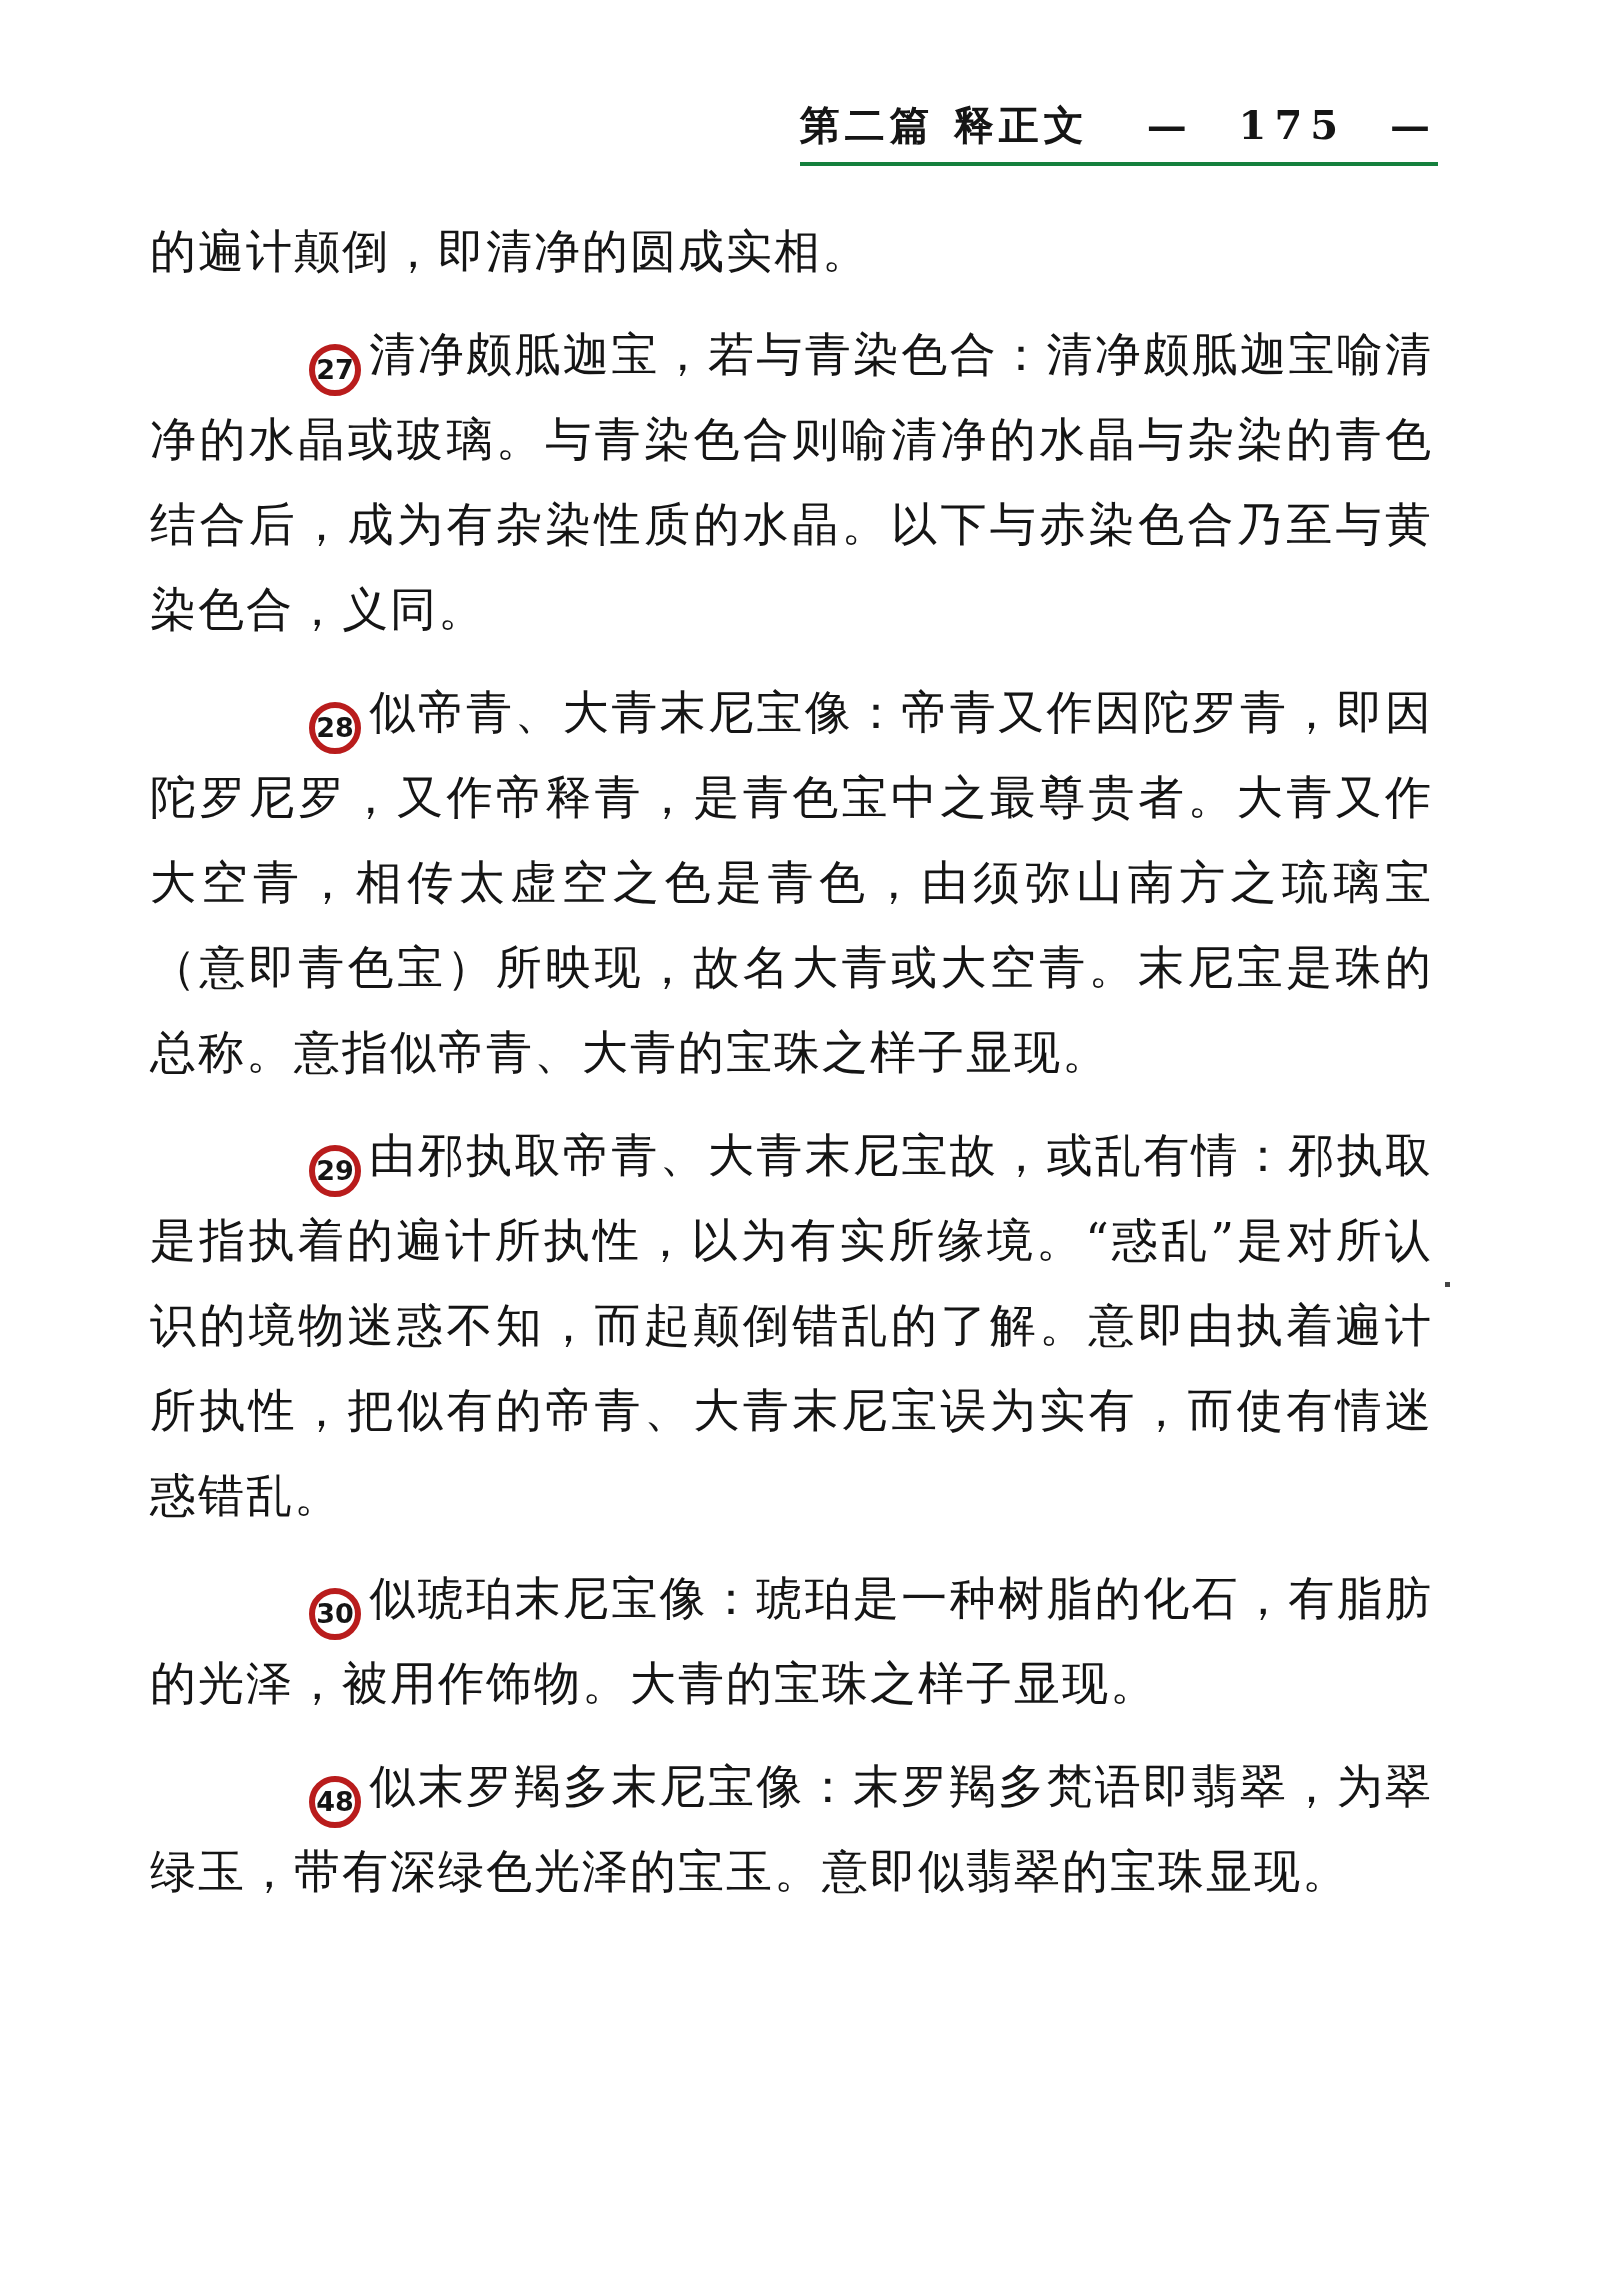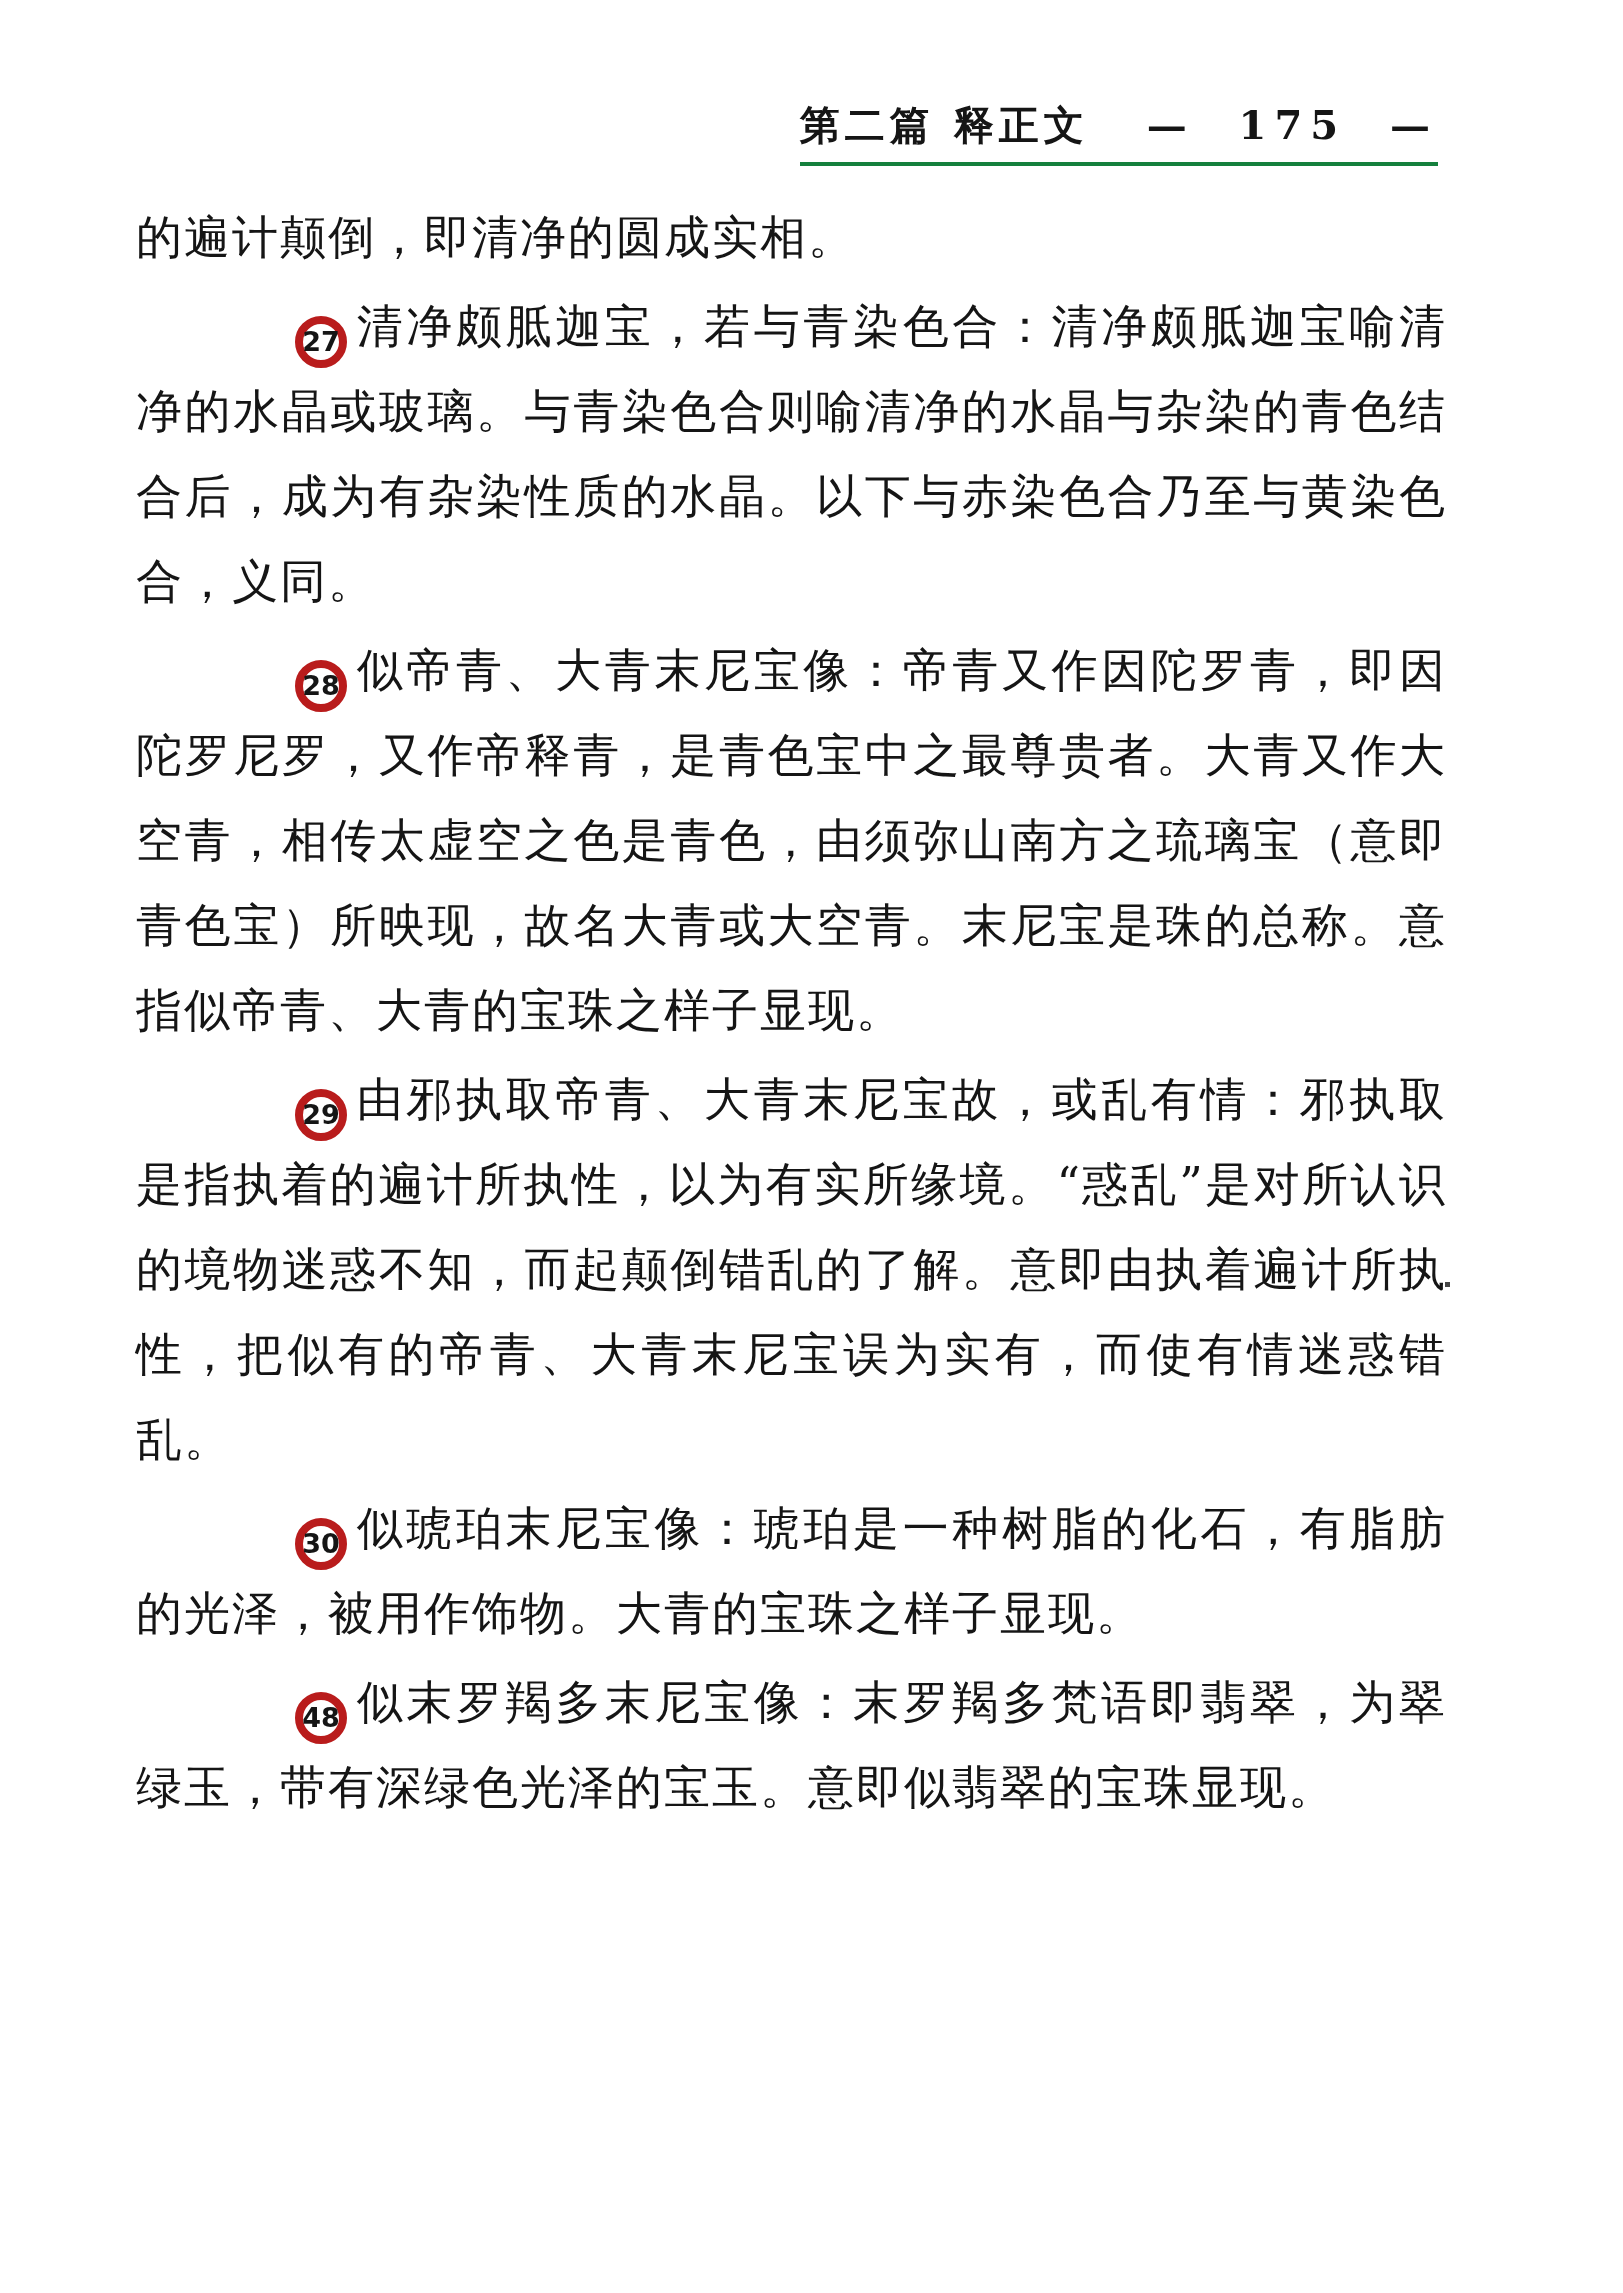--- a/index.html
+++ b/index.html
@@ -37,34 +37,34 @@
     left: 132px;
     top: 191px;
     width: 1319px;
     font-size: 46px;
     line-height: 85px;
     letter-spacing: 2px;
     text-align: justify;
     text-justify: inter-character;
   }
   p.para {
-    margin: 4px;
+    margin: 18px;
     text-indent: 159px;
   }
   p.para.continuation {
     text-indent: 0;
   }
   .num-circle {
     display: inline-flex;
     align-items: center;
     justify-content: center;
     box-sizing: border-box;
     width: 52px;
     height: 52px;
-    border: 8px solid #b91c1c;
+    border: 6px solid #b91c1c;
     border-radius: 50%;
     font-size: 27px;
     font-weight: 600;
     letter-spacing: 0;
     text-indent: 0;
     margin-right: 8px;
     vertical-align: -9px;
     font-family: "DejaVu Sans", "Liberation Sans", sans-serif;
   }
   .scan-speck {

